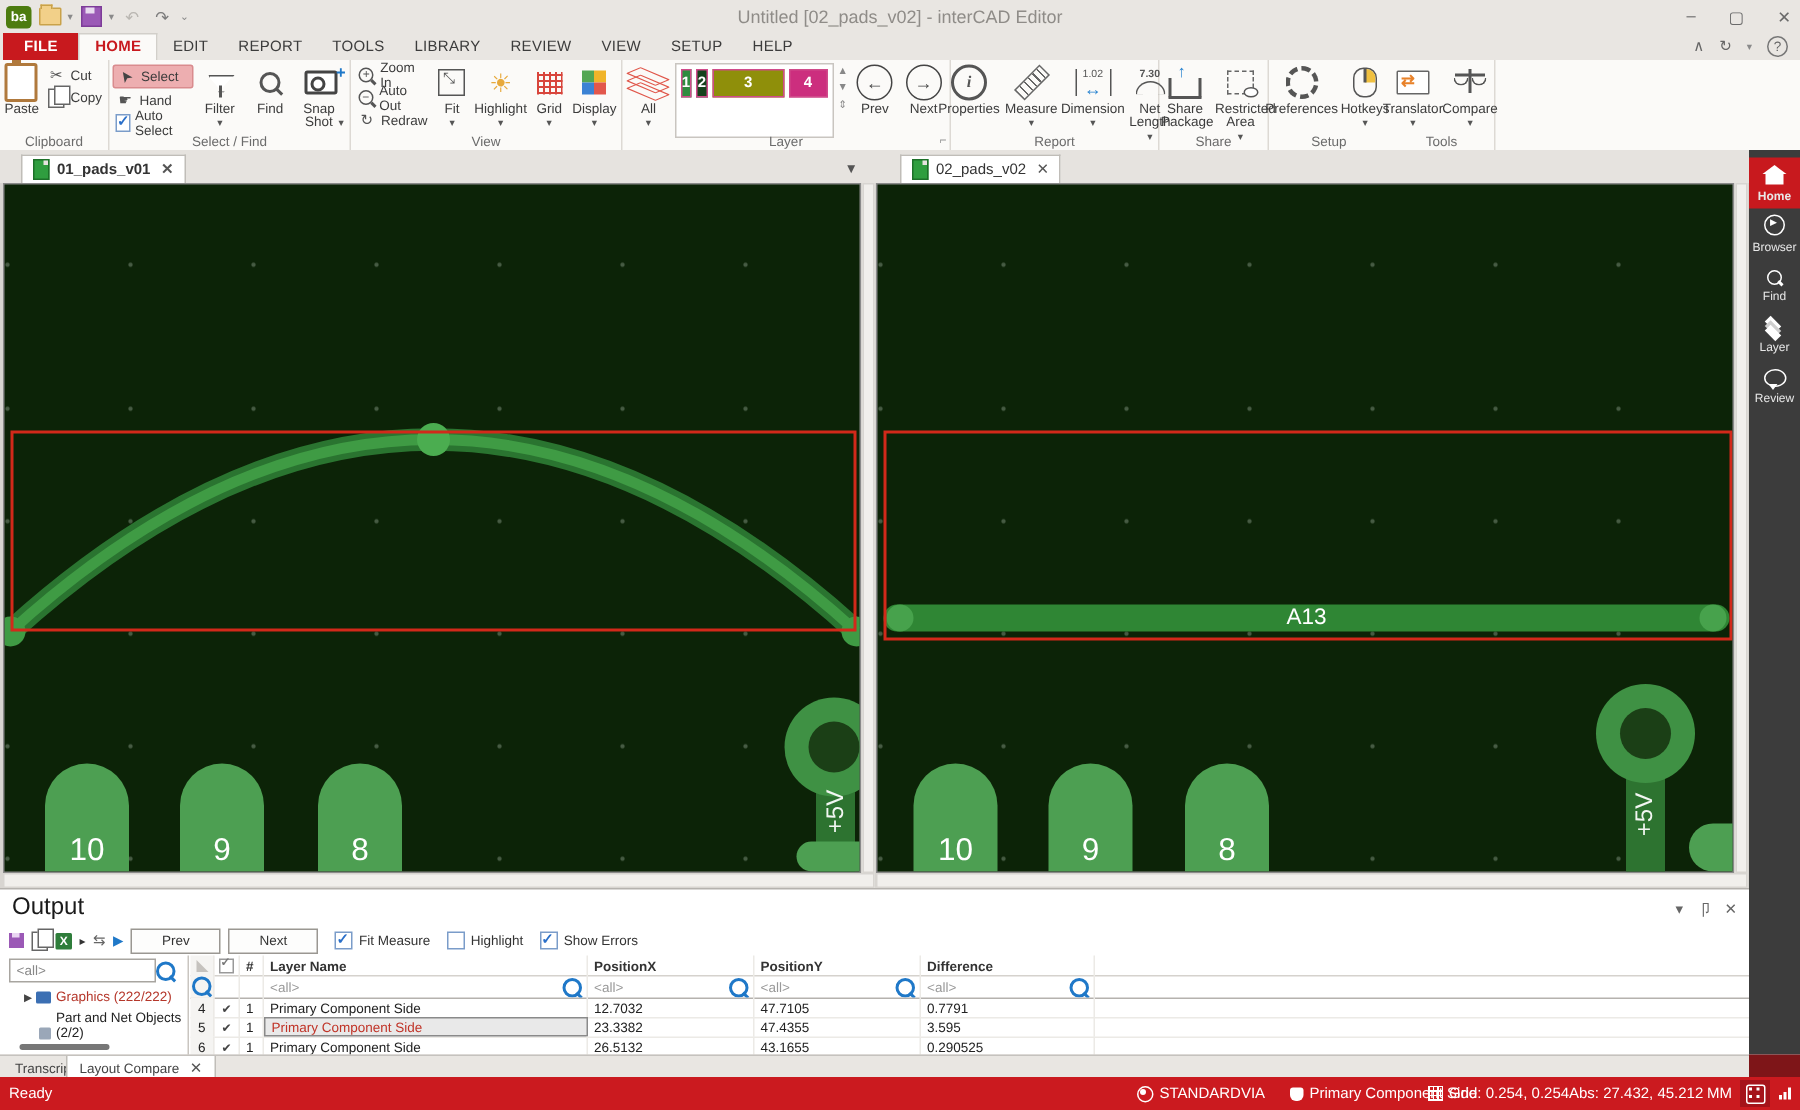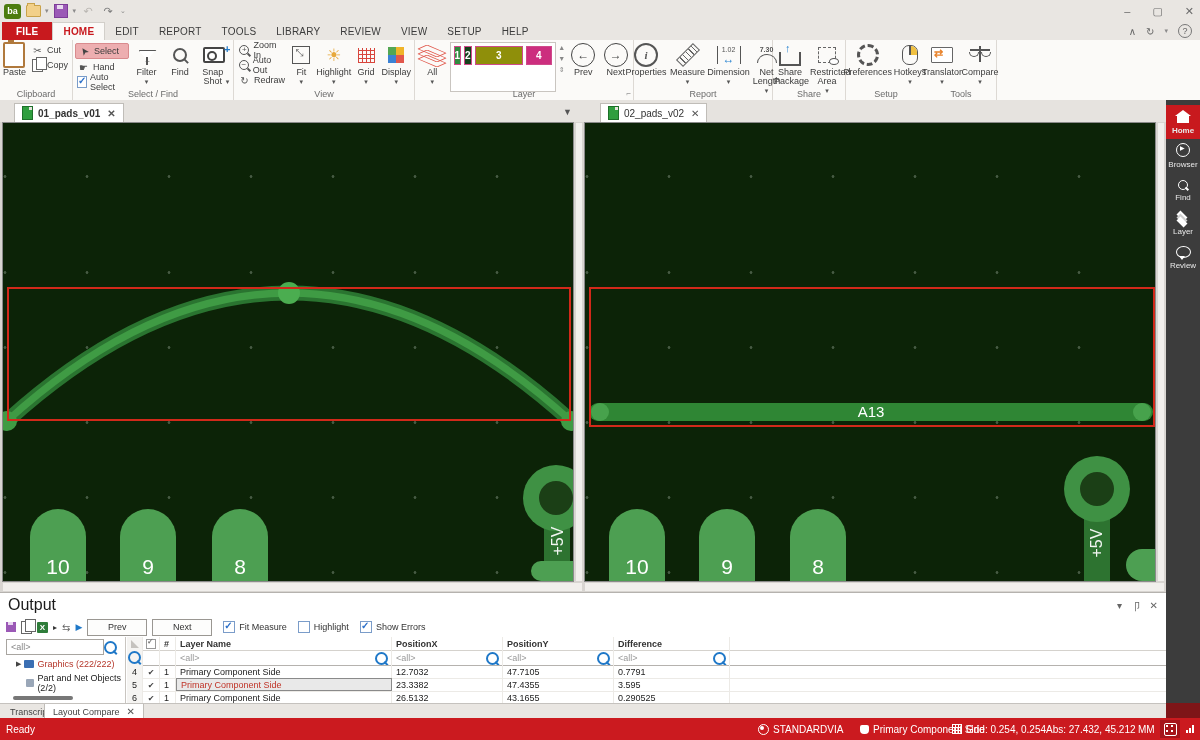--- a/index.html
+++ b/index.html
@@ -159,21 +159,21 @@
   .obtn{width:58px;height:15px;border:1px solid #9a9792;background:#fdfdfc;font-size:9px;color:#333;display:flex;align-items:center;justify-content:center;}
   .ockbx{display:flex;align-items:center;gap:4px;font-size:9px;color:#333;margin-left:6px;}
   .floppy2{width:10px;height:10px;background:#9b59b6;position:relative;}
   .floppy2:before{content:"";position:absolute;left:2px;top:0;width:5px;height:3px;background:#ead6f2;}
   .excel{width:11px;height:11px;background:#2e7d3a;color:#fff;font-size:8px;font-weight:bold;display:flex;align-items:center;justify-content:center;border-radius:1px;}
   .bluemag{width:9px;height:9px;border:2px solid #1f78c8;border-radius:50%;position:relative;display:inline-block;}
   .bluemag:after{content:"";position:absolute;width:2px;height:5px;background:#1f78c8;transform:rotate(-45deg);left:8px;top:7px;}
   .tree{position:absolute;left:0;top:44px;width:126px;height:67px;border-right:1px solid #c9c5c0;box-sizing:border-box;}
   .treesearch{position:absolute;left:6px;top:2px;width:92px;height:14px;border:1px solid #a8a5a0;font-size:9px;color:#888;
               display:flex;align-items:center;padding-left:4px;background:#fff;}
-  .treeitem{position:absolute;left:4px;display:flex;align-items:center;gap:3px;font-size:9px;padding-left:12px;}
+  .treeitem{position:absolute;left:4px;display:flex;align-items:flex-end;gap:3px;font-size:9px;padding-left:12px;}
   .treeic{width:10px;height:8px;background:#3b6fb3;border-radius:1px;}
   .treeic.gray{background:#9aa7b8;}
   .treescroll{position:absolute;left:13px;bottom:4px;width:60px;height:4px;background:#777;border-radius:2px;}
   .tbl{position:absolute;left:127px;top:44px;width:1039px;height:67px;font-size:9px;}
   .thead{position:absolute;left:0;top:0;width:100%;height:13px;border-bottom:1px solid #d5d2cd;color:#333;font-weight:bold;}
   .tfilter{position:absolute;left:0;top:13px;width:100%;height:15px;border-bottom:1px solid #b5b2ae;color:#999;}
   .trow{position:absolute;left:0;width:100%;height:13px;border-bottom:1px solid #eceae6;color:#222;}
   .tc{position:absolute;top:0;height:100%;display:flex;align-items:center;padding-left:4px;box-sizing:border-box;border-right:1px solid #eceae6;overflow:hidden;}
   .c0{left:0;width:16px;justify-content:center;padding-left:0;background:#f5f4f2;}
   .c1{left:16px;width:17px;justify-content:center;padding-left:0;}
@@ -220,20 +220,21 @@
         </span>
       <span class="tinycaret">▾</span>
       <span class="qicon">
           <span class="floppy"></span>
         </span>
       <span class="tinycaret">▾</span>
       <span class="qicon" style="color:#b9b6b1;">↶</span>
       <span class="qicon">↷</span>
       <span class="tinycaret">⌄</span>
     </div>
+    <div class="wtitle">Untitled [02_pads_v02] - interCAD Editor</div>
     <div class="winbtns">
       <span>–</span>
       <span>▢</span>
       <span>✕</span>
     </div>
   </div>
 
   <div class="abs tabrow">
     <div class="rtab file">FILE</div>
     <div class="rtab active">HOME</div>

